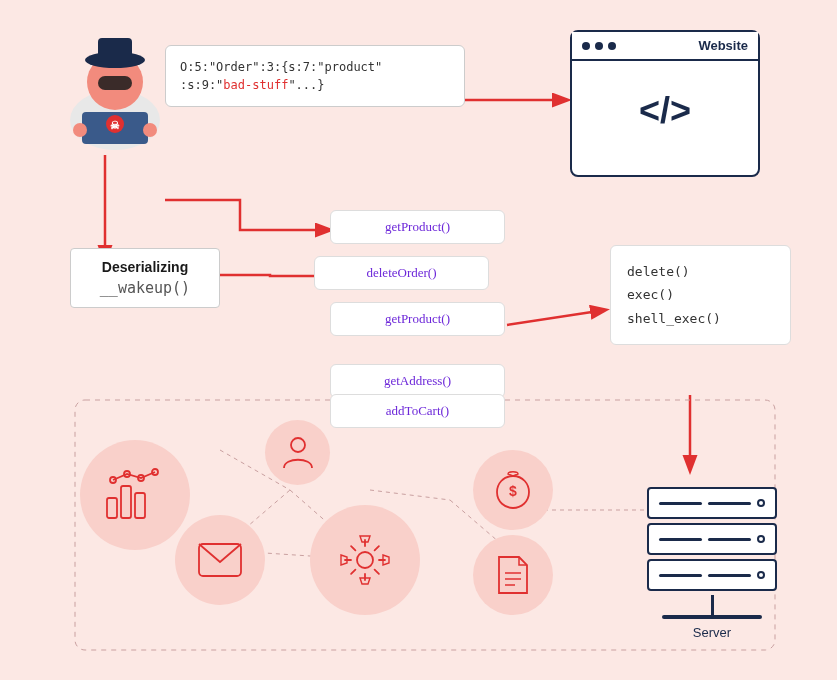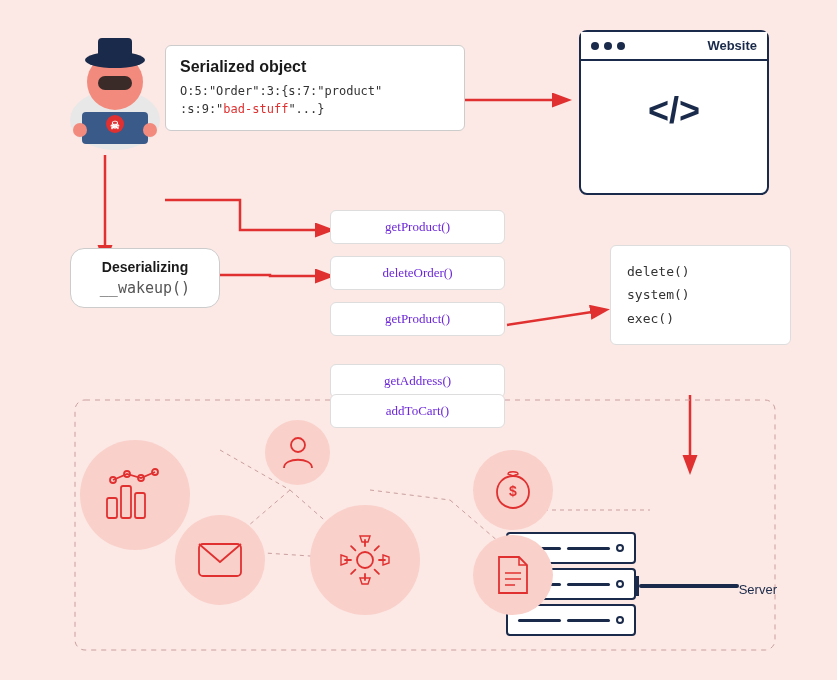--- a/index.html
+++ b/index.html
@@ -45,25 +45,24 @@
       line-height: 1.5;
     }
     .code-red { color: #e03030; }
 
     
     .website-box {
       position: absolute;
       top: 30px;
       left: 570px;
       width: 190px;
-      height: 165px;
+      height: 147px;
       background: white;
       border: 2px solid #1a2a4a;
       border-radius: 8px;
-      margin-left: 9px;
     }
     .website-header {
       background: white;
       border-bottom: 2px solid #1a2a4a;
       padding: 6px 10px;
       display: flex;
       align-items: center;
       gap: 5px;
     }
     .dot {
@@ -90,21 +89,21 @@
     }
 
     
     .deserializing-box {
       position: absolute;
       top: 248px;
       left: 70px;
       width: 150px;
       background: white;
       border: 1.5px solid #ccc;
-      border-radius: 14px;
+      border-radius: 4px;
       padding: 10px 12px;
       text-align: center;
     }
     .deser-title {
       font-weight: 700;
       font-size: 14px;
       color: #1a1a1a;
       margin-bottom: 4px;
     }
     .deser-sub {
@@ -141,21 +140,21 @@
       color: #333;
       line-height: 1.8;
     }
 
     
     .server-container {
       position: absolute;
       bottom: 40px;
       right: 60px;
       display: flex;
-      flex-direction: row;
+      flex-direction: column;
       align-items: center;
     }
     .server-stack {
       width: 130px;
     }
     .server-unit {
       width: 130px;
       height: 32px;
       background: white;
       border: 2px solid #1a2a4a;
@@ -283,21 +282,20 @@
 
     <circle cx="55" cy="94" r="9" fill="#e03030"></circle>
     <text x="55" y="99" text-anchor="middle" fill="white" font-size="11" font-weight="bold">☠</text>
 
     <circle cx="20" cy="100" r="7" fill="#f28b7d"></circle>
     <circle cx="90" cy="100" r="7" fill="#f28b7d"></circle>
   </svg>
 </div>
 
 <div class="serialized-box">
-  <div class="serialized-title">Serialized object</div>
   <div class="serialized-code">
     <span>O:5:"Order":3:{s:7:"product"</span><br>
     <span>:s:9:"</span><span class="code-red">bad-stuff</span><span>"...}</span>
   </div>
 </div>
 
 <div class="website-box">
   <div class="website-header">
     <div class="dot"></div>
     <div class="dot"></div>
@@ -310,37 +308,37 @@
 </div>
 
 <div class="deserializing-box">
   <div class="deser-title">Deserializing</div>
   <div class="deser-sub">__wakeup()</div>
 </div>
 
 <div class="method-box" style="top:210px;left:330px;width:175px;">
   <span>getProduct()</span>
 </div>
-<div class="method-box" style="top:256px;left:330px;width:175px;">
+<div class="method-box" style="top:256px;left:314px;width:175px;">
   <span>deleteOrder()</span>
 </div>
 <div class="method-box" style="top:302px;left:330px;width:175px;">
   <span>getProduct()</span>
 </div>
 <div class="method-box" style="top:364px;left:330px;width:175px;">
   <span>getAddress()</span>
 </div>
 <div class="method-box" style="top:394px;left:330px;width:175px;">
   <span>addToCart()</span>
 </div>
 
 <div class="exec-box">
   <div>delete()</div>
-  <div>    system()</div>
   <div>exec()</div>
+  <div>shell_exec()</div>
 </div>
 
 <div class="server-container">
   <div class="server-stack">
     <div class="server-unit">
       <div class="server-line" style="width:30px"></div>
       <div class="server-line" style="width:20px"></div>
       <div class="server-dot"></div>
     </div>
     <div class="server-unit">

